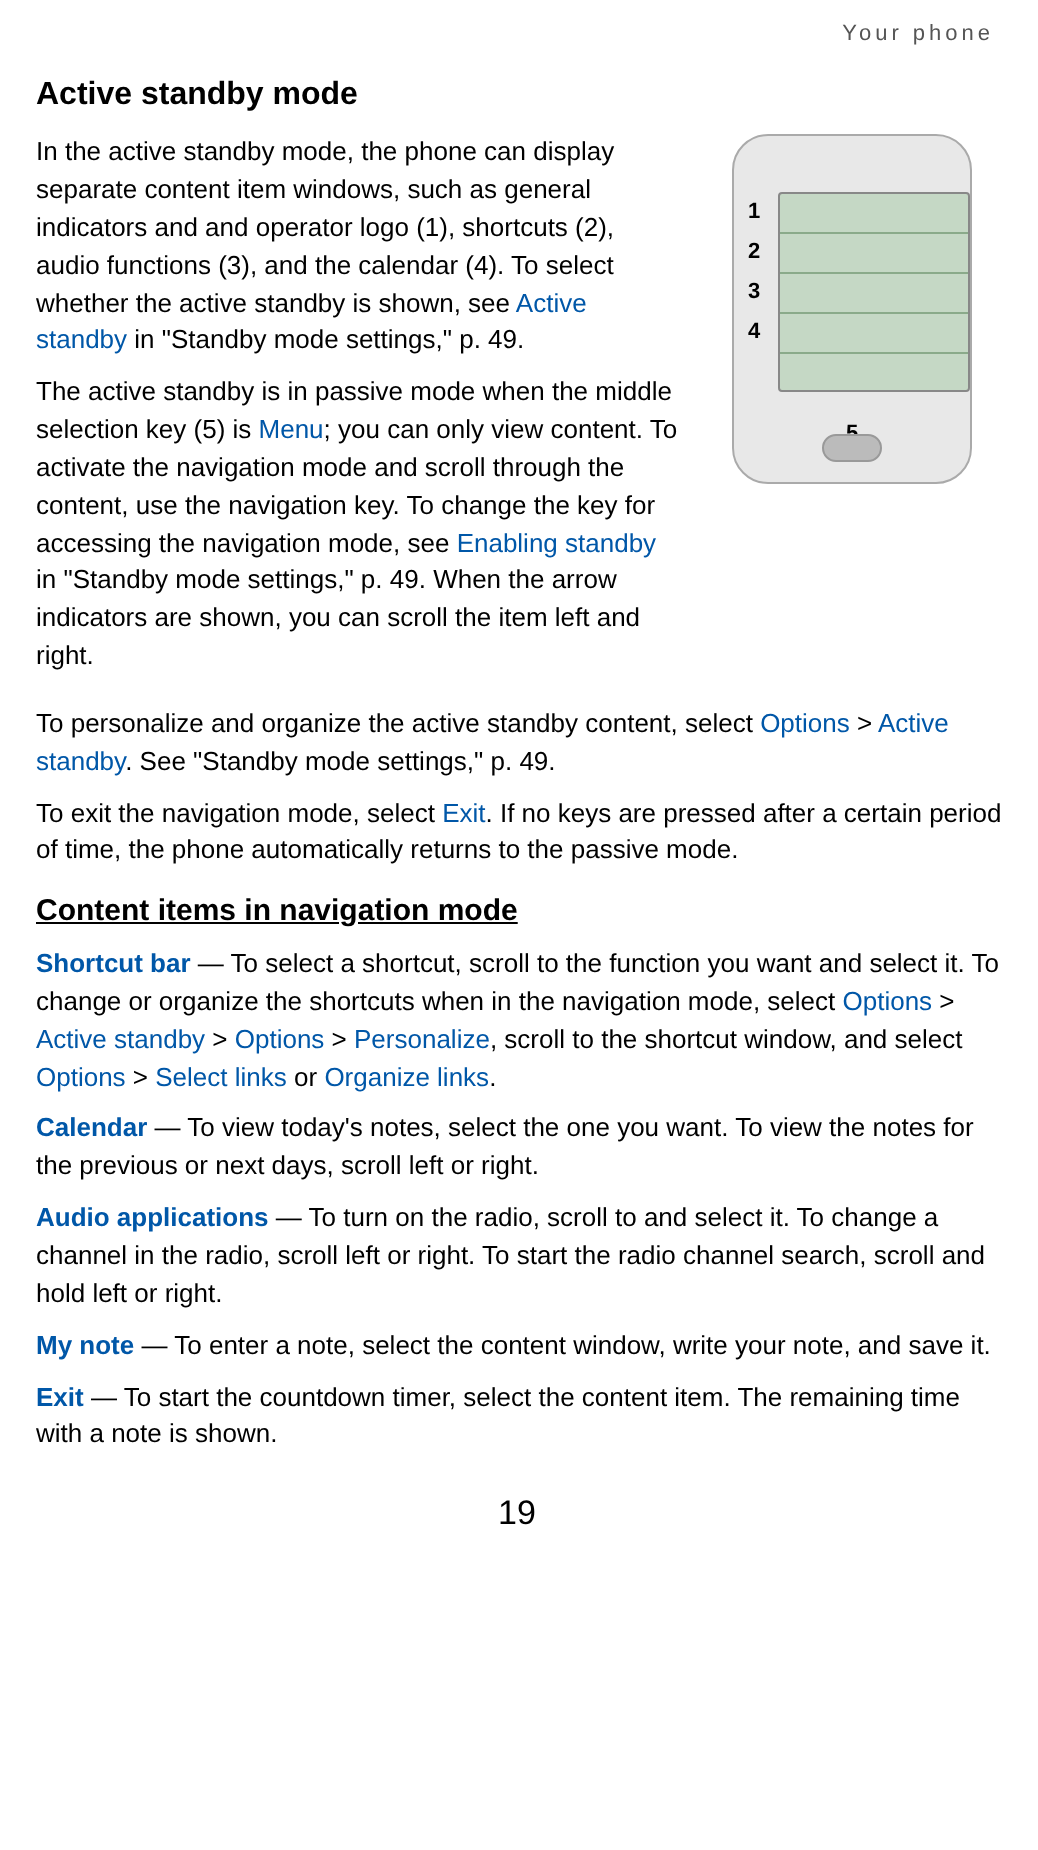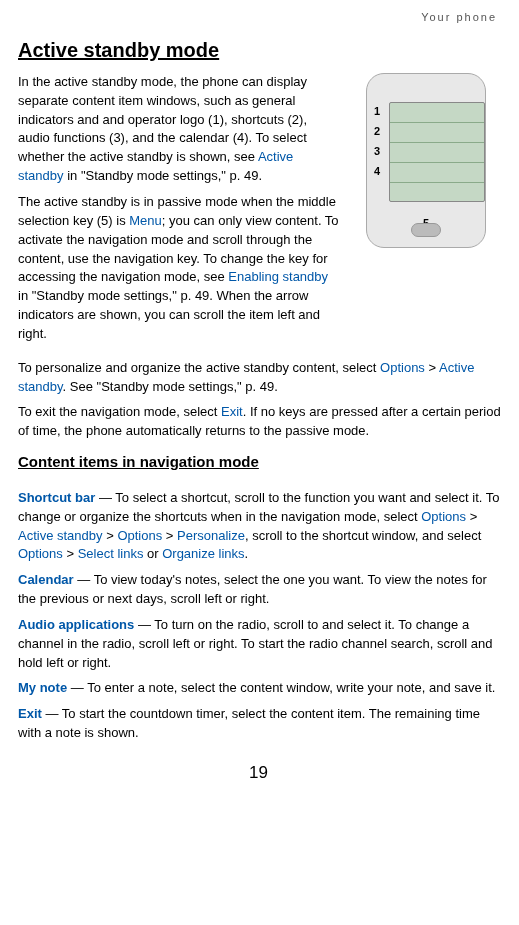--- a/index.html
+++ b/index.html
@@ -15,23 +15,22 @@
     }
     .page-header {
       text-align: right;
       font-size: 11px;
       color: #555;
       letter-spacing: 2px;
       margin-bottom: 10px;
       padding-right: 4px;
     }
     .section-title {
-      font-size: 20px;
-      font-weight: bold;
-      text-decoration: underline;
+      font-size: 16px;
+      font-weight: bold;
       margin-bottom: 8px;
     }
     .content-area {
       display: flex;
       flex-direction: row;
       gap: 10px;
       margin-bottom: 8px;
     }
     .text-col {
       flex: 1 1 auto;
@@ -51,21 +50,21 @@
     }
     .link-bold {
       color: #0057a8;
       font-weight: normal;
     }
     .subsection-title {
       font-size: 15px;
       font-weight: bold;
       text-decoration: underline;
       margin-top: 10px;
-      margin-bottom: 16px;
+      margin-bottom: 6px;
     }
     .term {
       color: #0057a8;
       font-weight: bold;
     }
     .page-number {
       text-align: center;
       font-size: 17px;
       margin-top: 18px;
       padding-right: 2px;

